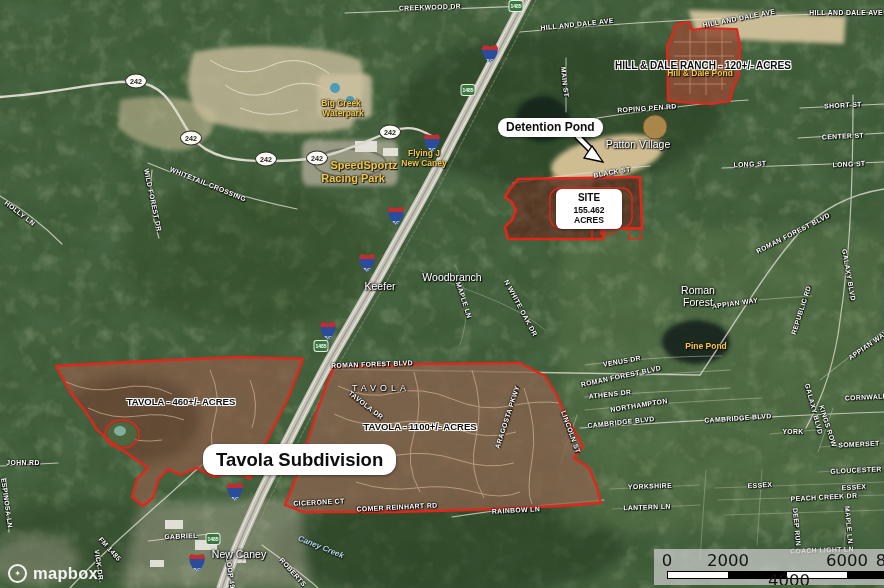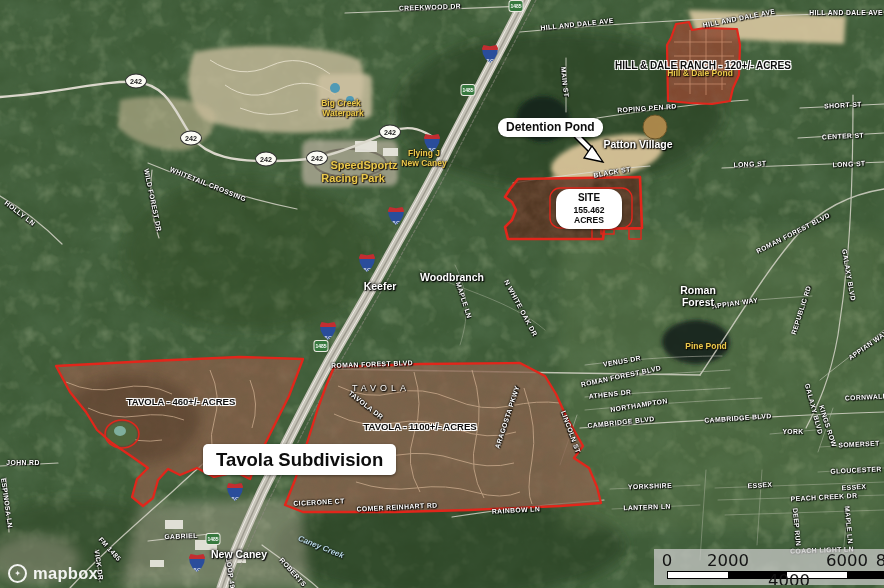--- a/index.html
+++ b/index.html
@@ -2,37 +2,37 @@
 <html><head>
 <meta charset="utf-8">
 <style>
   html,body{margin:0;padding:0;background:#222;}
   .stage{position:relative;width:884px;height:588px;overflow:hidden;font-family:"Liberation Sans",sans-serif;background:#3f5c38;}
   .stage svg{position:absolute;left:0;top:0;}
   #labels,#shields,#annos{position:absolute;left:0;top:0;width:884px;height:588px;pointer-events:none;}
   .lbl{position:absolute;transform:translate(-50%,-50%) rotate(var(--r,0deg));white-space:nowrap;}
   .street{font-size:6.8px;font-weight:700;letter-spacing:.4px;color:#fff;
     text-shadow:0 0 2px rgba(0,0,0,.95),0 0 2px rgba(0,0,0,.9),1px 1px 1px rgba(0,0,0,.9);}
-  .place{font-size:10.5px;font-weight:700;color:#fff;
+  .place{font-size:10.5px;font-weight:400;color:#fff;
     text-shadow:0 0 3px rgba(0,0,0,.95),0 0 3px rgba(0,0,0,.9),1px 1px 1px rgba(0,0,0,.95);}
   .spaced{font-size:9px;font-weight:500;letter-spacing:4px;opacity:.95;}
   .poi{font-size:8.5px;font-weight:700;color:#eac94d;
     text-shadow:0 0 2px rgba(40,25,5,.95),0 0 2px rgba(40,25,5,.9),1px 1px 1px rgba(0,0,0,.85);}
   .poi-big{font-size:11px;}
   .water{font-size:8px;font-style:italic;font-weight:600;color:#b9d6e2;
     text-shadow:0 0 2px rgba(0,20,30,.9),1px 1px 1px rgba(0,0,0,.8);}
   
   .box{position:absolute;background:#fff;color:#0d0d0d;font-weight:700;text-align:center;
     display:flex;flex-direction:column;justify-content:center;align-items:center;
     box-shadow:0 1px 3px rgba(0,0,0,.45);line-height:1.25;}
   #box-detention{left:498px;top:118px;padding:2px 8px;border-radius:9px;font-size:12px;}
-  #box-site{left:556px;top:189px;width:62px;padding:3px 2px;border-radius:13px;font-size:8.6px;}
+  #box-site{left:556px;top:189px;width:62px;padding:3px 2px;border-radius:6px;font-size:8.6px;}
   #box-site .l1{font-size:10px;}
   #box-hilldale{left:605px;top:76px;padding:2px 10px;border-radius:11px;font-size:14.5px;}
-  #box-tavola{left:203px;top:444px;padding:4px 13px;border-radius:5px;font-size:18.5px;}
+  #box-tavola{left:203px;top:444px;padding:4px 13px;border-radius:13px;font-size:18.5px;}
   .area-lbl{position:absolute;transform:translate(-50%,-50%);white-space:nowrap;font-weight:800;color:#0d0d0d;
     text-shadow:-1px -1px 0 #fff,1px -1px 0 #fff,-1px 1px 0 #fff,1px 1px 0 #fff,0 0 2px #fff;}
   
   .sh{position:absolute;transform:translate(-50%,-50%);display:flex;align-items:center;justify-content:center;}
   .sh-i{width:16px;height:18px;background:linear-gradient(180deg,#c22d31 0 26%,#2a4d9b 26% 100%);
     clip-path:polygon(10% 0%,50% 7%,90% 0%,100% 18%,95% 48%,78% 78%,50% 100%,22% 78%,5% 48%,0% 18%);
     filter:drop-shadow(0 0 1px #fff);}
   .sh-i span{color:#fff;font-size:7.5px;font-weight:400;margin-top:15px;}
   .sh-o{width:20px;height:13px;background:#fbfbf4;border:1.4px solid #2d2d2d;border-radius:50%;}
   .sh-o span{color:#1c1c1c;font-size:7.2px;font-weight:700;}

